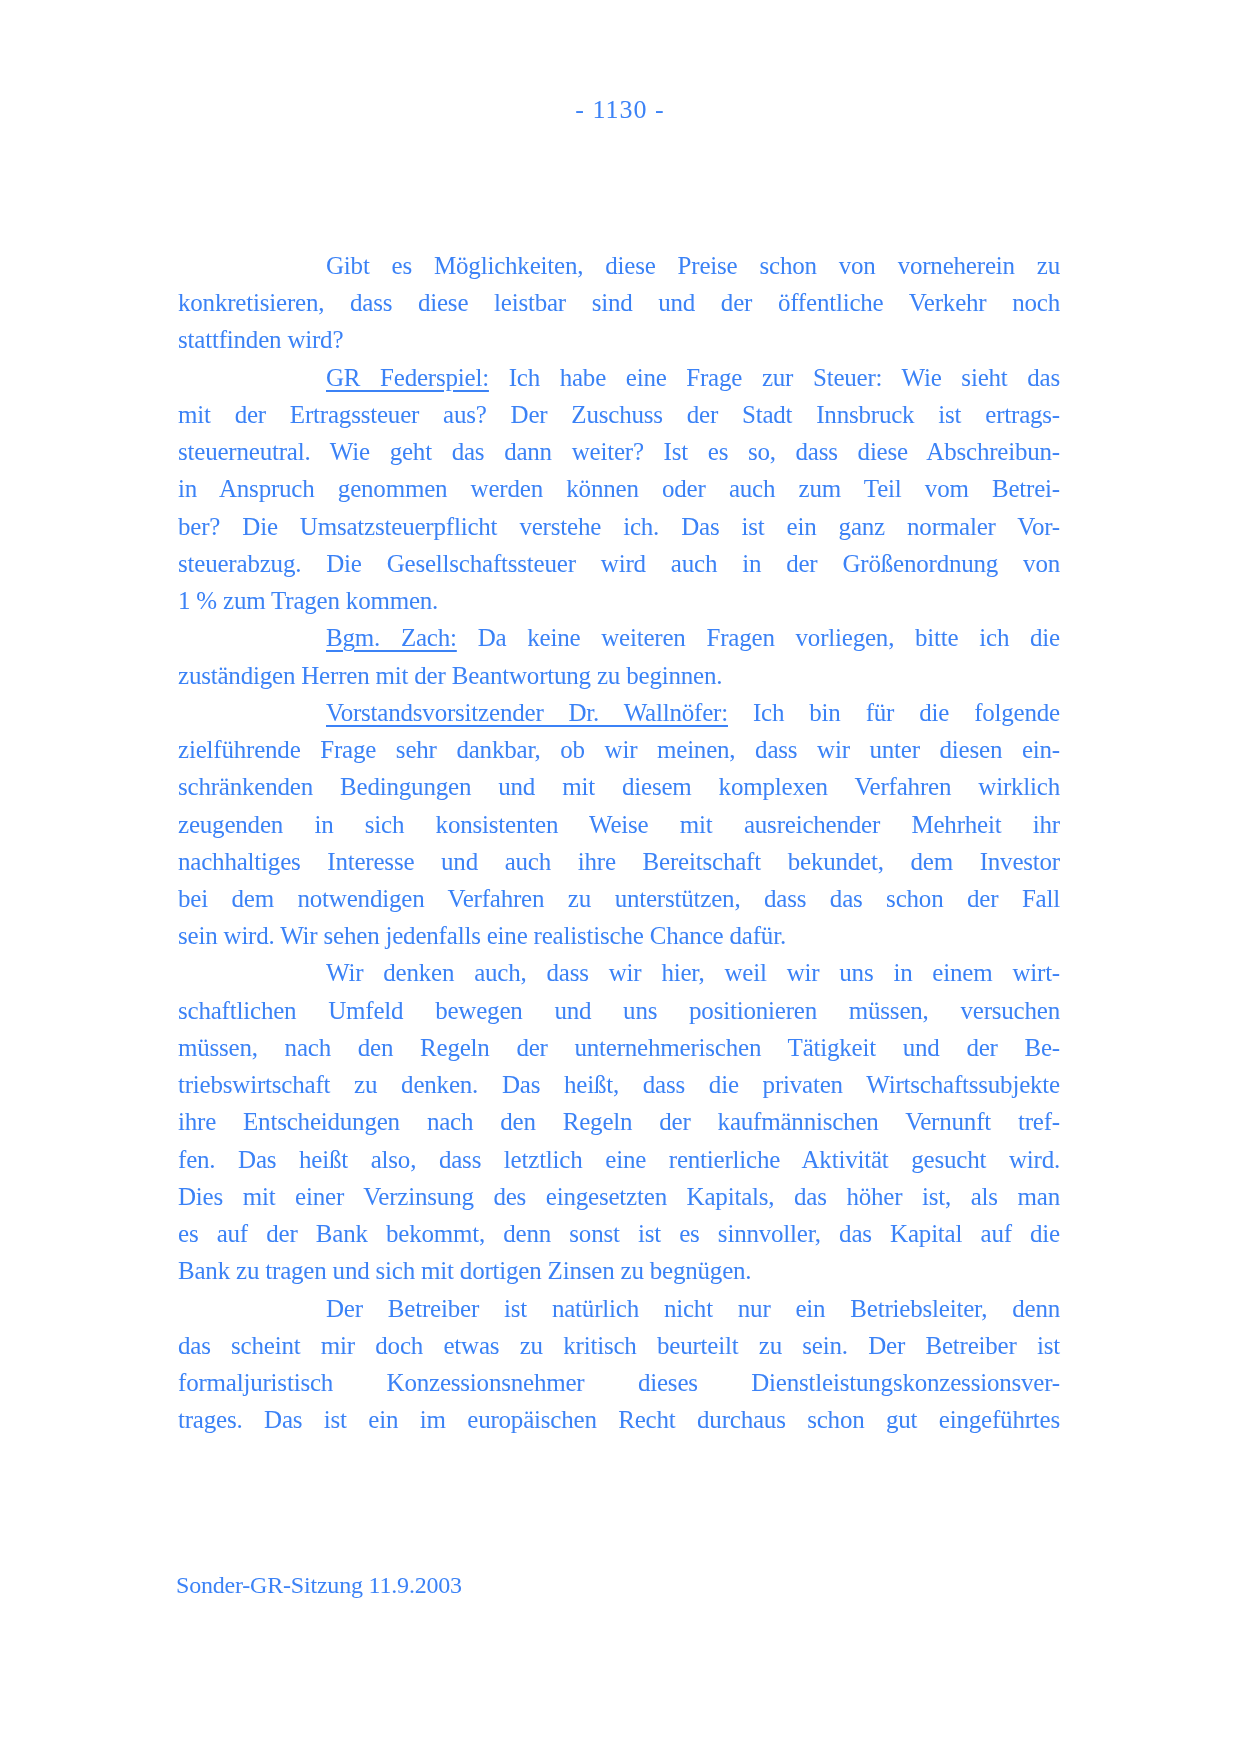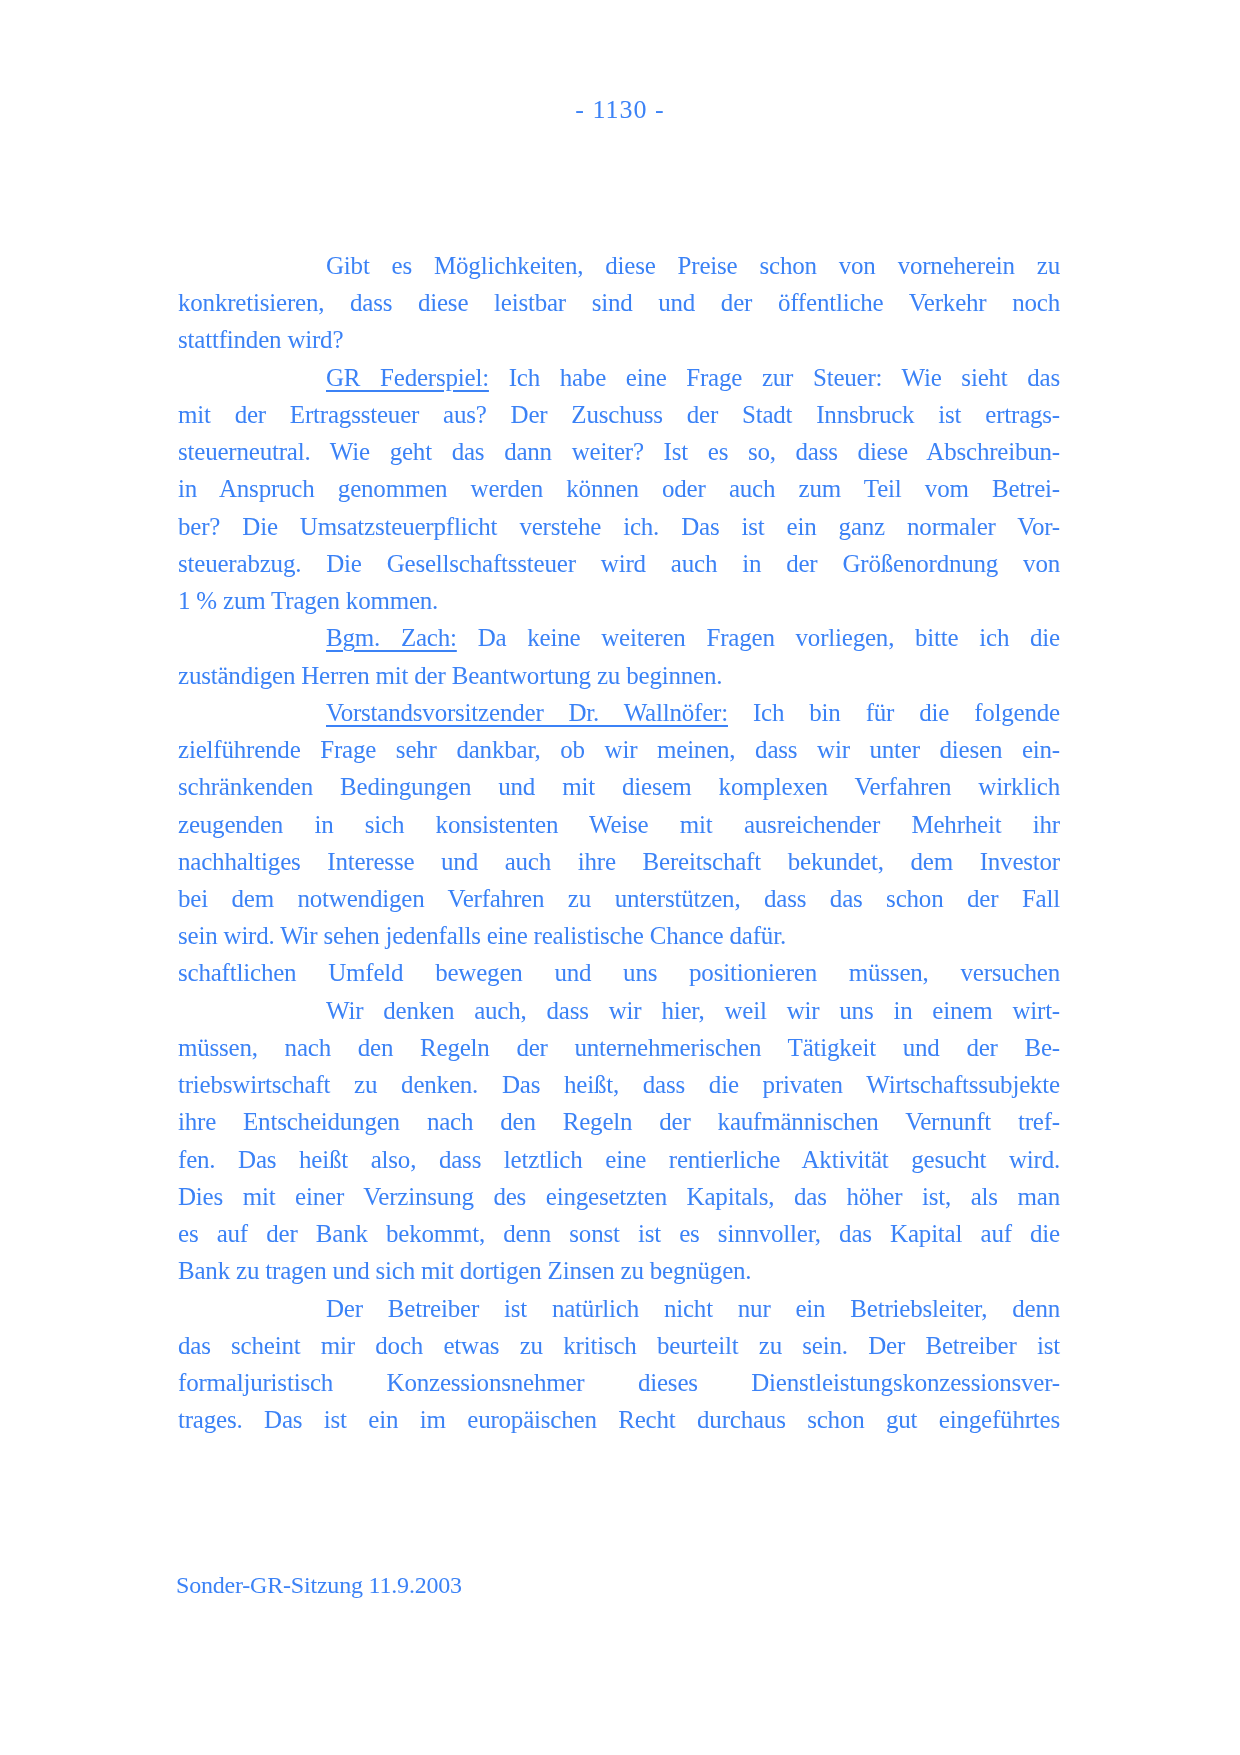--- a/index.html
+++ b/index.html
@@ -92,22 +92,22 @@
       <div class="para">
         <div class="line indent"><span class="u">Vorstandsvorsitzender Dr. Wallnöfer:</span><span> Ich bin für die folgende</span></div>
         <div class="line"><span>zielführende Frage sehr dankbar, ob wir meinen, dass wir unter diesen ein-</span></div>
         <div class="line"><span>schränkenden Bedingungen und mit diesem komplexen Verfahren wirklich</span></div>
         <div class="line"><span>zeugenden in sich konsistenten Weise mit ausreichender Mehrheit ihr</span></div>
         <div class="line"><span>nachhaltiges Interesse und auch ihre Bereitschaft bekundet, dem Investor</span></div>
         <div class="line"><span>bei dem notwendigen Verfahren zu unterstützen, dass das schon der Fall</span></div>
         <div class="line last"><span>sein wird. Wir sehen jedenfalls eine realistische Chance dafür.</span></div>
       </div>
       <div class="para">
+        <div class="line indent"><span>Wir denken auch, dass wir hier, weil wir uns in einem wirt-</span></div>
         <div class="line"><span>schaftlichen Umfeld bewegen und uns positionieren müssen, versuchen</span></div>
-        <div class="line indent"><span>Wir denken auch, dass wir hier, weil wir uns in einem wirt-</span></div>
         <div class="line"><span>müssen, nach den Regeln der unternehmerischen Tätigkeit und der Be-</span></div>
         <div class="line"><span>triebswirtschaft zu denken. Das heißt, dass die privaten Wirtschaftssubjekte</span></div>
         <div class="line"><span>ihre Entscheidungen nach den Regeln der kaufmännischen Vernunft tref-</span></div>
         <div class="line"><span>fen. Das heißt also, dass letztlich eine rentierliche Aktivität gesucht wird.</span></div>
         <div class="line"><span>Dies mit einer Verzinsung des eingesetzten Kapitals, das höher ist, als man</span></div>
         <div class="line"><span>es auf der Bank bekommt, denn sonst ist es sinnvoller, das Kapital auf die</span></div>
         <div class="line last"><span>Bank zu tragen und sich mit dortigen Zinsen zu begnügen.</span></div>
       </div>
       <div class="para">
         <div class="line indent"><span>Der Betreiber ist natürlich nicht nur ein Betriebsleiter, denn</span></div>

